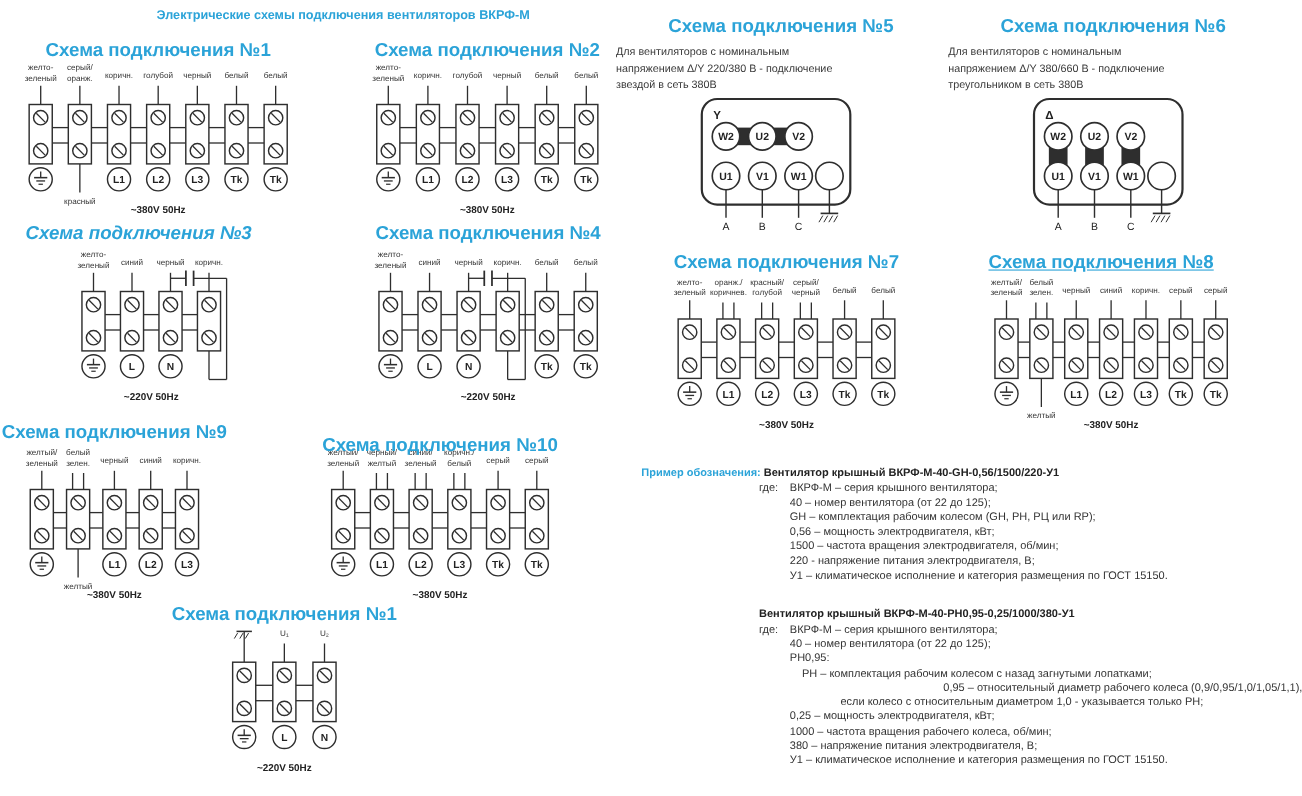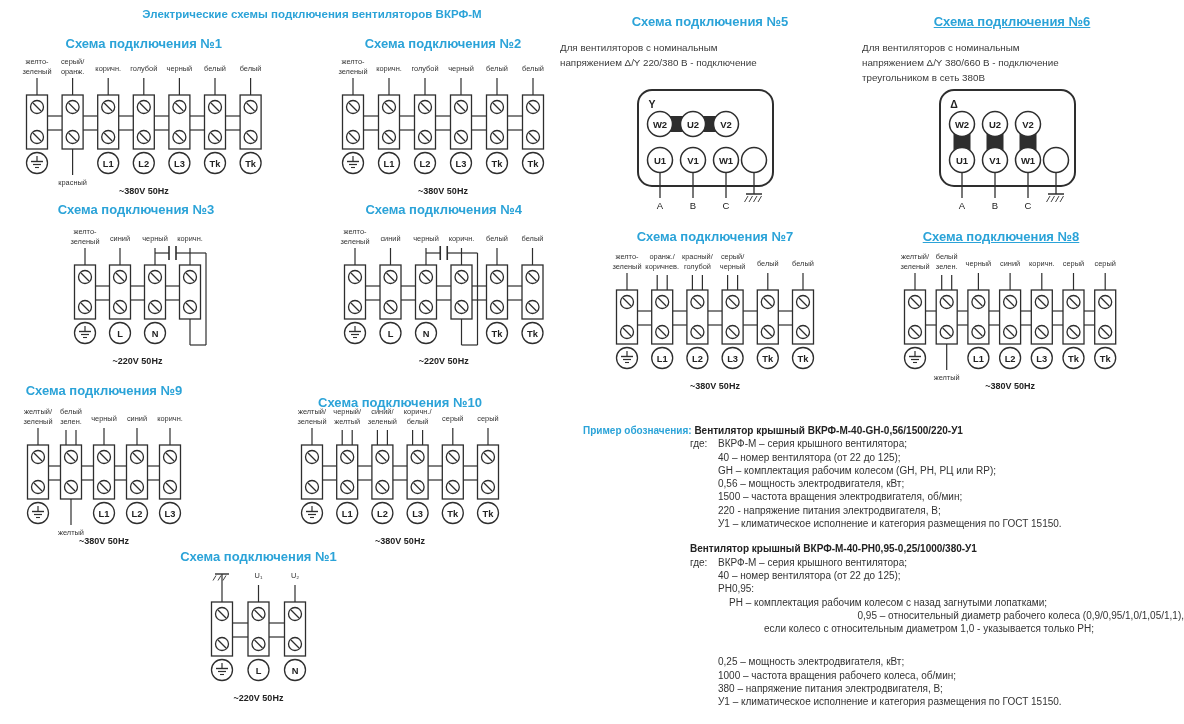--- a/index.html
+++ b/index.html
@@ -1,28 +1,28 @@
 <!DOCTYPE html>
 <html style="--accent: #2BA3D8;"><head>
 <meta charset="utf-8">
 <style>
   *{margin:0;padding:0;box-sizing:border-box}
   html,body{background:#fff}
   body{width:1184px;height:724px;position:relative;overflow:hidden;
        font-family:"Liberation Sans",sans-serif;color:#222}
   #board{position:absolute;inset:0}
   .main-title{position:absolute;font-size:11.5px;font-weight:bold;text-align:center;color:var(--accent)}
-  .scheme-title{position:absolute;width:230px;font-size:13px;font-weight:bold;text-align:center;color:var(--accent)}
+  .scheme-title{position:absolute;width:230px;font-size:17px;font-weight:bold;text-align:center;color:var(--accent)}
   .desc{position:absolute;width:300px;font-size:9.8px;line-height:15px;text-align:left;color:#3a3a3a}
   svg{position:absolute;overflow:visible}
   svg text{font-family:"Liberation Sans",sans-serif}
   .example{position:absolute;left:583px;top:424px;width:601px;font-size:10px;line-height:13.3px;color:#333}
   .ex-label{color:var(--accent);font-weight:bold}
   .ex-title{font-weight:bold;color:#222}
-  .ex-title2{font-weight:bold;color:#222;margin-left:107px;margin-top:12px}
+  .ex-title2{font-weight:bold;color:#222;margin-left:107px;margin-top:22px}
   .ex-block{position:relative}
   .ex-where{position:absolute;left:107px;top:0}
 </style>
 </head>
 <body>
 
 <div id="board">
   <div class="main-title" style="left:107px;top:8px;width:410px">Электрические схемы подключения вентиляторов ВКРФ-М</div>
   <div class="example" id="example">
       <div><span class="ex-label">Пример обозначения:</span> <span class="ex-title">Вентилятор крышный ВКРФ-М-40-GH-0,56/1500/220-У1</span></div>
@@ -38,21 +38,21 @@
       </div>
       <div class="ex-title2">Вентилятор крышный ВКРФ-М-40-РН0,95-0,25/1000/380-У1</div>
       <div class="ex-block">
         <span class="ex-where">где:</span>
         <div style="padding-left: 135px;">ВКРФ-М – серия крышного вентилятора;</div>
         <div style="padding-left: 135px;">40 – номер вентилятора (от 22 до 125);</div>
         <div style="padding-left: 135px;">РН0,95:</div>
         <div style="padding-left: 146px;">РН – комплектация рабочим колесом с назад загнутыми лопатками;</div>
         <div style="padding-left: 146px; text-align: right;">0,95 – относительный диаметр рабочего колеса (0,9/0,95/1,0/1,05/1,1),</div>
         <div style="padding-left: 181px;">если колесо с относительным диаметром 1,0 - указывается только РН;</div>
-        <div style="padding-left: 135px; margin-top: 20px;">0,25 – мощность электродвигателя, кВт;</div>
+        <div style="padding-left: 135px;">0,25 – мощность электродвигателя, кВт;</div>
         <div style="padding-left: 135px;">1000 – частота вращения рабочего колеса, об/мин;</div>
         <div style="padding-left: 135px;">380 – напряжение питания электродвигателя, В;</div>
         <div style="padding-left: 135px;">У1 – климатическое исполнение и категория размещения по ГОСТ 15150.</div>
       </div>
     </div>
 <svg width="303.6" height="150" style="left:-8px;top:55px">
       <line x1="55.5" y1="61" x2="70.1" y2="61" stroke="#2e2e2e" stroke-width="1.2"></line>
       <line x1="55.5" y1="75" x2="70.1" y2="75" stroke="#2e2e2e" stroke-width="1.2"></line>
       <line x1="91.1" y1="61" x2="105.7" y2="61" stroke="#2e2e2e" stroke-width="1.2"></line>
       <line x1="91.1" y1="75" x2="105.7" y2="75" stroke="#2e2e2e" stroke-width="1.2"></line>
@@ -388,21 +388,21 @@
           <circle cx="150" cy="52" r="6.5" fill="#fff" stroke="#2e2e2e" stroke-width="1.3"></circle>
           <line x1="146" y1="48" x2="154" y2="56" stroke="#2e2e2e" stroke-width="1.2"></line>
         </g>
         <g>
           <circle cx="150" cy="82" r="6.5" fill="#fff" stroke="#2e2e2e" stroke-width="1.3"></circle>
           <line x1="146" y1="78" x2="154" y2="86" stroke="#2e2e2e" stroke-width="1.2"></line>
         </g>
       </g>
       <text x="97.5" y="139" text-anchor="middle" font-size="9" fill="#222" font-weight="bold">~220V 50Hz</text>
     </svg>
-    <div class="scheme-title" style="left: 21px; top: 202px;">Схема подключения №3</div>
+    <div class="scheme-title" style="left: 11px; top: 202px; font-style: italic;">Схема подключения №3</div>
     <svg width="267.5" height="150" style="left:310px;top:225px">
       <line x1="55.5" y1="61" x2="70" y2="61" stroke="#2e2e2e" stroke-width="1.2"></line>
       <line x1="55.5" y1="75" x2="70" y2="75" stroke="#2e2e2e" stroke-width="1.2"></line>
       <line x1="91" y1="61" x2="105.5" y2="61" stroke="#2e2e2e" stroke-width="1.2"></line>
       <line x1="91" y1="75" x2="105.5" y2="75" stroke="#2e2e2e" stroke-width="1.2"></line>
       <line x1="126.5" y1="61" x2="141" y2="61" stroke="#2e2e2e" stroke-width="1.2"></line>
       <line x1="126.5" y1="75" x2="141" y2="75" stroke="#2e2e2e" stroke-width="1.2"></line>
       <line x1="162" y1="61" x2="176.5" y2="61" stroke="#2e2e2e" stroke-width="1.2"></line>
       <line x1="162" y1="75" x2="176.5" y2="75" stroke="#2e2e2e" stroke-width="1.2"></line>
       <line x1="197.5" y1="61" x2="212" y2="61" stroke="#2e2e2e" stroke-width="1.2"></line>
@@ -517,20 +517,21 @@
       <g>
         <circle cx="222.5" cy="108" r="10.5" fill="#fff" stroke="#2e2e2e" stroke-width="1.3"></circle>
         <text x="222.5" y="111.5" text-anchor="middle" font-size="9.3" fill="#222" font-weight="bold">Tk</text>
       </g>
       <text x="133.75" y="139" text-anchor="middle" font-size="9" fill="#222" font-weight="bold">~220V 50Hz</text>
     </svg>
     <div class="scheme-title" style="left: 328.75px; top: 202px;">Схема подключения №4</div>
     <div class="desc" style="left: 560px; top: 40px;">
       <div>Для вентиляторов с номинальным</div>
       <div>напряжением Δ/Y 220/380 В - подключение</div>
+      <div>звездой в сеть 380В</div>
     </div>
     <svg width="240" height="135" style="left:590px;top:88px">
       <rect x="48" y="2" width="135" height="96" rx="14" fill="none" stroke="#2e2e2e" stroke-width="2"></rect>
       <text x="62" y="20" text-anchor="middle" font-size="10.5" fill="#222" font-weight="bold">Y</text>
       <rect x="78" y="28" width="17" height="16" fill="#2e2e2e"></rect>
       <rect x="111" y="28" width="17" height="16" fill="#2e2e2e"></rect>
       <g>
         <circle cx="70" cy="36" r="12.5" fill="#fff" stroke="#2e2e2e" stroke-width="1.5"></circle>
         <text x="70" y="39.5" text-anchor="middle" font-size="9.5" fill="#222" font-weight="bold">W2</text>
       </g>
@@ -615,21 +616,21 @@
       <text x="136" y="121" text-anchor="middle" font-size="9.5" fill="#222" font-weight="normal">C</text>
       <line x1="164" y1="84.5" x2="164" y2="106" stroke="#2e2e2e" stroke-width="1.3"></line>
       <g>
         <line x1="156" y1="106" x2="172" y2="106" stroke="#2e2e2e" stroke-width="1.5"></line>
         <line x1="158" y1="108" x2="154.5" y2="114" stroke="#2e2e2e" stroke-width="0.9"></line>
         <line x1="162.5" y1="108" x2="159" y2="114" stroke="#2e2e2e" stroke-width="0.9"></line>
         <line x1="167" y1="108" x2="163.5" y2="114" stroke="#2e2e2e" stroke-width="0.9"></line>
         <line x1="171.5" y1="108" x2="168" y2="114" stroke="#2e2e2e" stroke-width="0.9"></line>
       </g>
     </svg>
-    <div class="scheme-title" style="left: 897px; top: 14px; text-decoration: underline;">Схема подключения №6</div>
+    <div class="scheme-title" style="left: 897px; top: 14px;">Схема подключения №6</div>
     <svg width="266" height="150" style="left:582px;top:250px">
       <line x1="55.5" y1="61" x2="69.7" y2="61" stroke="#2e2e2e" stroke-width="1.2"></line>
       <line x1="55.5" y1="75" x2="69.7" y2="75" stroke="#2e2e2e" stroke-width="1.2"></line>
       <line x1="90.7" y1="61" x2="104.9" y2="61" stroke="#2e2e2e" stroke-width="1.2"></line>
       <line x1="90.7" y1="75" x2="104.9" y2="75" stroke="#2e2e2e" stroke-width="1.2"></line>
       <line x1="125.9" y1="61" x2="140.10000000000002" y2="61" stroke="#2e2e2e" stroke-width="1.2"></line>
       <line x1="125.9" y1="75" x2="140.10000000000002" y2="75" stroke="#2e2e2e" stroke-width="1.2"></line>
       <line x1="161.10000000000002" y1="61" x2="175.3" y2="61" stroke="#2e2e2e" stroke-width="1.2"></line>
       <line x1="161.10000000000002" y1="75" x2="175.3" y2="75" stroke="#2e2e2e" stroke-width="1.2"></line>
       <line x1="196.3" y1="61" x2="210.5" y2="61" stroke="#2e2e2e" stroke-width="1.2"></line>

